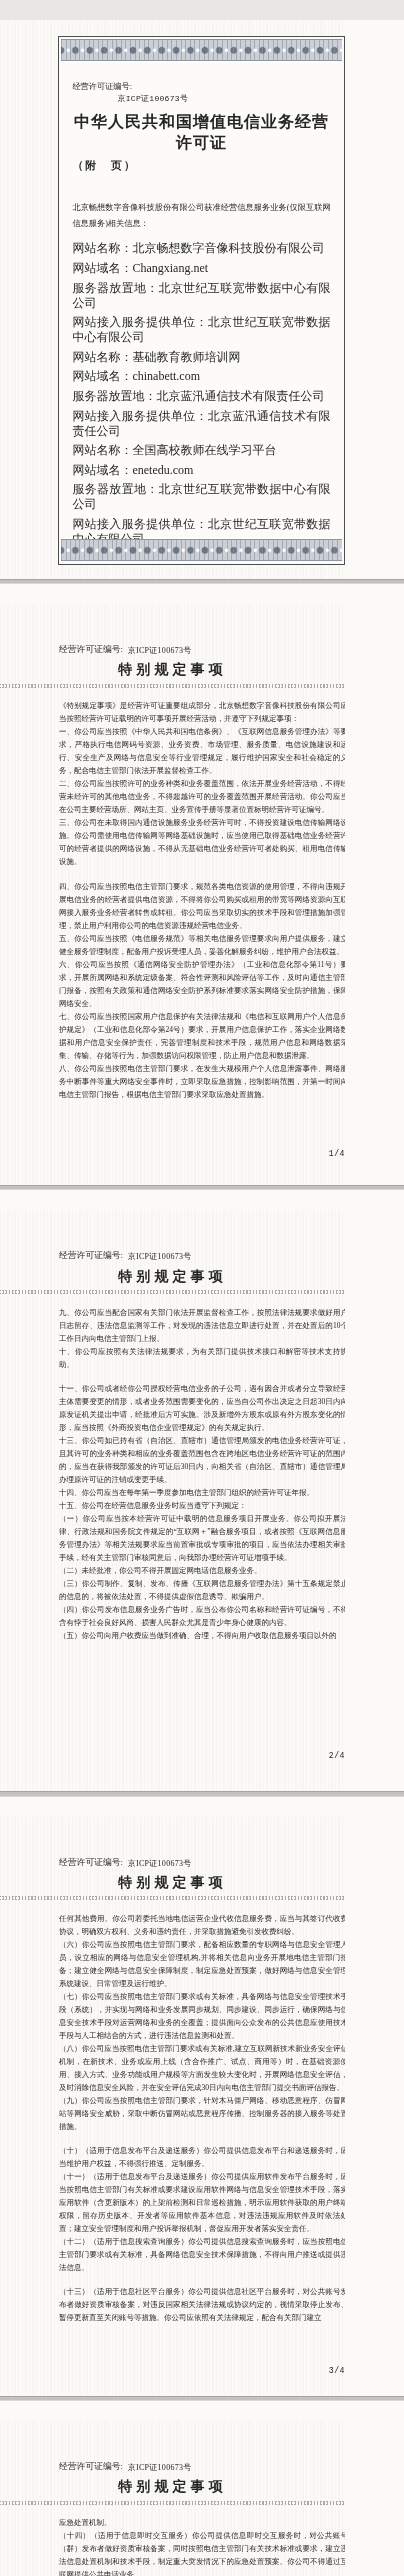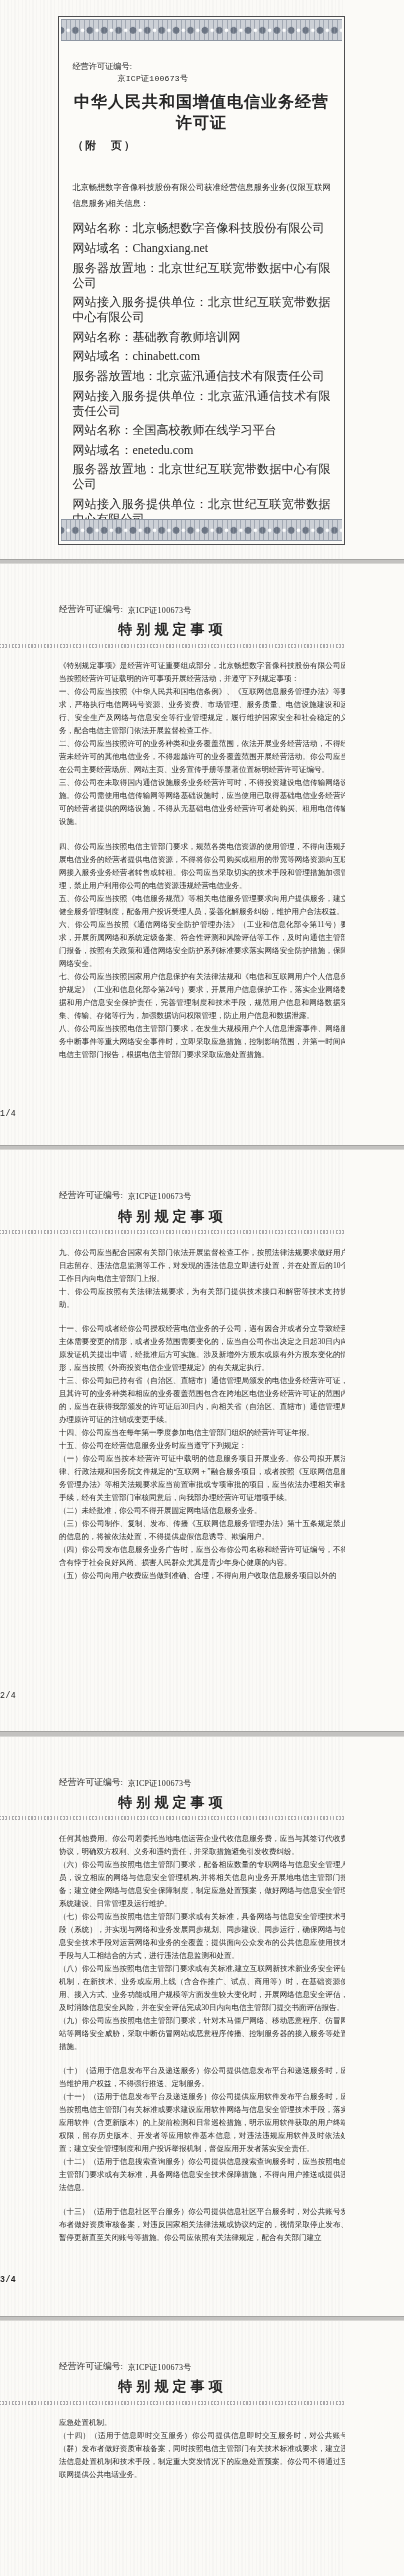--- a/index.html
+++ b/index.html
@@ -4,20 +4,21 @@
 <style>
   html,body{margin:0;padding:0;background:#e9e7e3;}
   .doc{
     width:405px;margin:0 auto;background:#fbfaf7;
     font-family:"Liberation Serif","DejaVu Serif",serif;
     color:#262626;
   }
   .page{
     position:relative;width:345px;background:#fbfaf7;overflow:hidden;
     background-image:repeating-linear-gradient(90deg,rgba(110,115,125,0.035) 0 1.5px,rgba(0,0,0,0) 1.5px 3.6px);
+    margin-top:20px;
   }
   .sep{
     height:5.2px;background:#c3c2c0;
     border-top:0.5px solid #a5a4a2;border-bottom:0.5px solid #d9d8d5;
     box-sizing:border-box;
   }
   
   .cert-frame{
     position:absolute;left:58px;top:15.5px;width:287px;height:529px;
     border:1px solid #4e4e50;background:#fcfbf8;box-sizing:border-box;
@@ -57,21 +58,21 @@
       repeating-linear-gradient(75deg,#96969a 0 0.8px,rgba(0,0,0,0) 0.8px 3.1px);
     opacity:0.8;
   }
   .sp-body{
     margin:11.3px 0 0 59px;width:289px;
     font-size:7.5px;line-height:13px;text-align:justify;
   }
   .sp-body p{margin:0;}
   .sp-body p.gap{margin-top:11.3px;}
   .sp-footer{
-    position:absolute;left:0;width:100%;text-align:left;
+    position:absolute;left:0;width:100%;text-align:right;
     font-size:8.2px;letter-spacing:0.5px;
     font-family:"Liberation Mono","DejaVu Sans Mono",monospace;
   }
 </style>
 </head>
 <body>
 
 <div class="doc">
 
   <section class="page" style="height:559px;">
@@ -152,21 +153,21 @@
           <p>任何其他费用。你公司若委托当地电信运营企业代收信息服务费，应当与其签订代收费协议，明确双方权利、义务和违约责任，并采取措施避免引发收费纠纷。</p>
           <p>（六）你公司应当按照电信主管部门要求，配备相应数量的专职网络与信息安全管理人员，设立相应的网络与信息安全管理机构,并将相关信息向业务开展地电信主管部门报备；建立健全网络与信息安全保障制度，制定应急处置预案，做好网络与信息安全管理系统建设、日常管理及运行维护。</p>
           <p>（七）你公司应当按照电信主管部门要求或有关标准，具备网络与信息安全管理技术手段（系统），并实现与网络和业务发展同步规划、同步建设、同步运行，确保网络与信息安全技术手段对运营网络和业务的全覆盖；提供面向公众发布的公共信息应使用技术手段与人工相结合的方式，进行违法信息监测和处置。</p>
           <p>（八）你公司应当按照电信主管部门要求或有关标准,建立互联网新技术新业务安全评估机制，在新技术、业务或应用上线（含合作推广、试点、商用等）时，在基础资源使用、接入方式、业务功能或用户规模等方面发生较大变化时，开展网络信息安全评估，及时消除信息安全风险，并在安全评估完成30日内向电信主管部门提交书面评估报告。</p>
           <p>（九）你公司应当按照电信主管部门要求，针对木马僵尸网络、移动恶意程序、仿冒网站等网络安全威胁，采取中断仿冒网站或恶意程序传播、控制服务器的接入服务等处置措施。</p>
           <p class="gap">（十）（适用于信息发布平台及递送服务）你公司提供信息发布平台和递送服务时，应当维护用户权益，不得强行推送、定制服务。</p>
           <p>（十一）（适用于信息发布平台及递送服务）你公司提供应用软件发布平台服务时，应当按照电信主管部门有关标准或要求建设应用软件网络与信息安全管理技术手段，落实应用软件（含更新版本）的上架前检测和日常巡检措施，明示应用软件获取的用户终端权限，留存历史版本、开发者等应用软件基本信息，对违法违规应用软件及时依法处置；建立安全管理制度和用户投诉举报机制，督促应用开发者落实安全责任。</p>
           <p>（十二）（适用于信息搜索查询服务）你公司提供信息搜索查询服务时，应当按照电信主管部门要求或有关标准，具备网络信息安全技术保障措施，不得向用户推送或提供违法信息。</p>
           <p class="gap">（十三）（适用于信息社区平台服务）你公司提供信息社区平台服务时，对公共账号发布者做好资质审核备案，对违反国家相关法律法规或协议约定的，视情采取停止发布、暂停更新直至关闭账号等措施。你公司应依照有关法律规定，配合有关部门建立</p>
         </div>
-        <div class="sp-footer" style="bottom: 32px; font-weight: bold;">3/4</div>
+        <div class="sp-footer" style="bottom: 21px;">3/4</div>
       </section>
       <div class="sep"></div>
       <section class="page" style="height: 553px;">
         <div class="sp-head"><span>经营许可证编号:</span><span class="sp-head-number">京ICP证100673号</span></div>
         <h2 class="sp-title">特别规定事项</h2>
         <div class="sp-rule"></div>
         <div class="sp-body">
           <p>应急处置机制。</p>
           <p>（十四）（适用于信息即时交互服务）你公司提供信息即时交互服务时，对公共账号（群）发布者做好资质审核备案，同时按照电信主管部门有关技术标准或要求，建立违法信息处置机制和技术手段，制定重大突发情况下的应急处置预案。你公司不得通过互联网提供公共电话业务。</p>
         </div>

